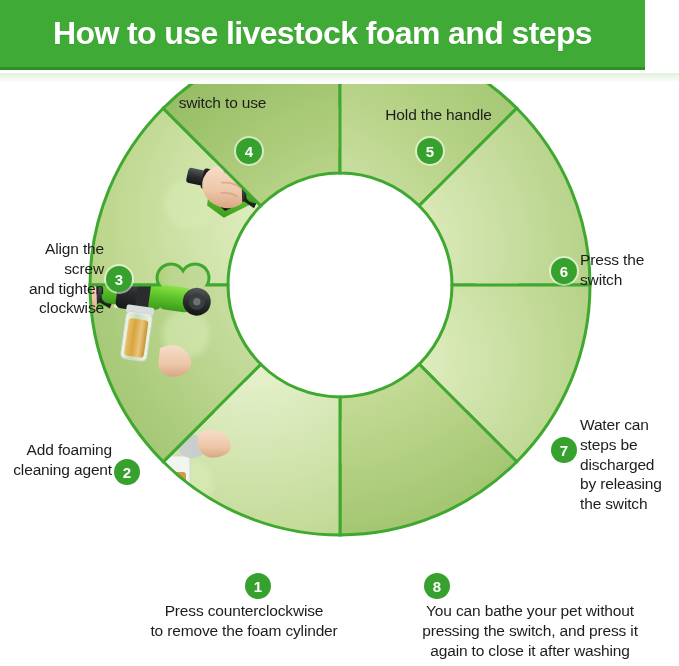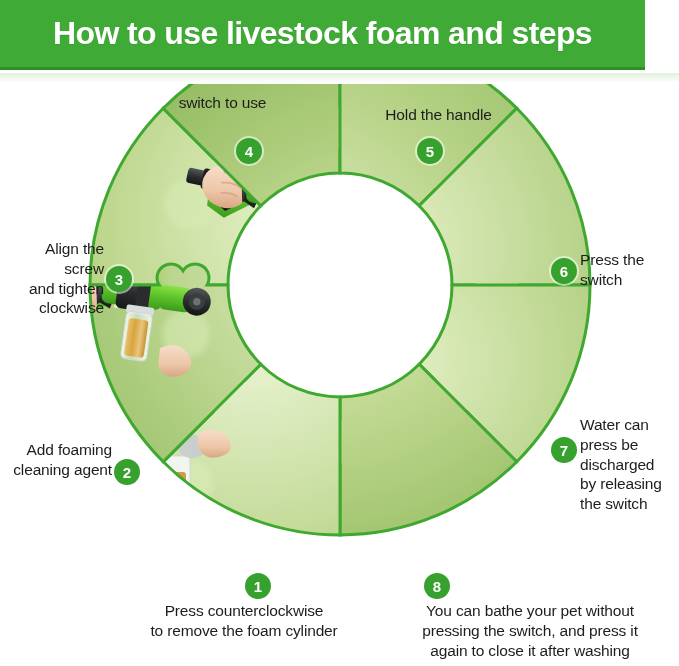--- a/index.html
+++ b/index.html
@@ -387,21 +387,21 @@
     <div>switch</div>
   </div>
 
   <div class="cap r" style="left:2px;top:440px;width:110px;">
     <div>Add foaming</div>
     <div>cleaning agent</div>
   </div>
 
   <div class="cap l" style="left:580px;top:415px;width:100px;">
     <div>Water can</div>
-    <div>press be</div>
+    <div>steps be</div>
     <div>discharged</div>
     <div>by releasing</div>
     <div>the switch</div>
   </div>
 
   <div class="cap c" style="left:92px;top:601px;width:304px;">
     <div>Press counterclockwise</div>
     <div>to remove the foam cylinder</div>
   </div>
 

